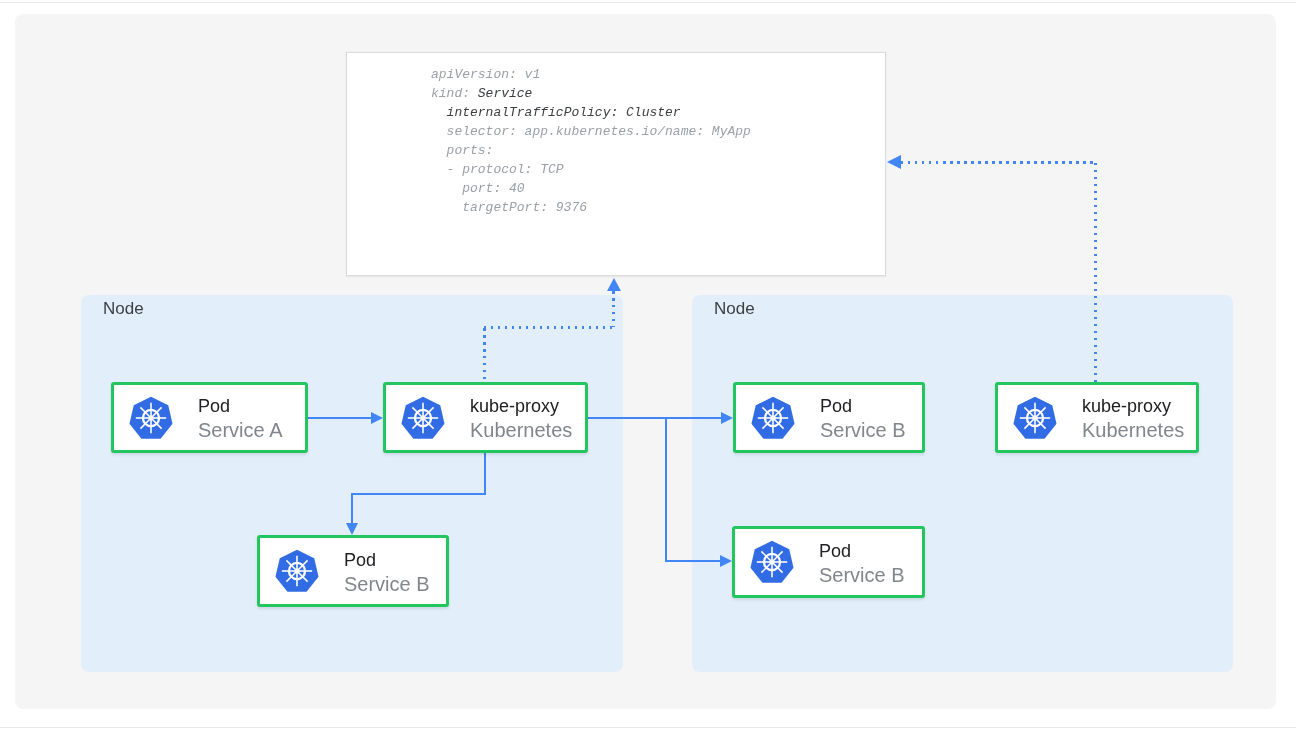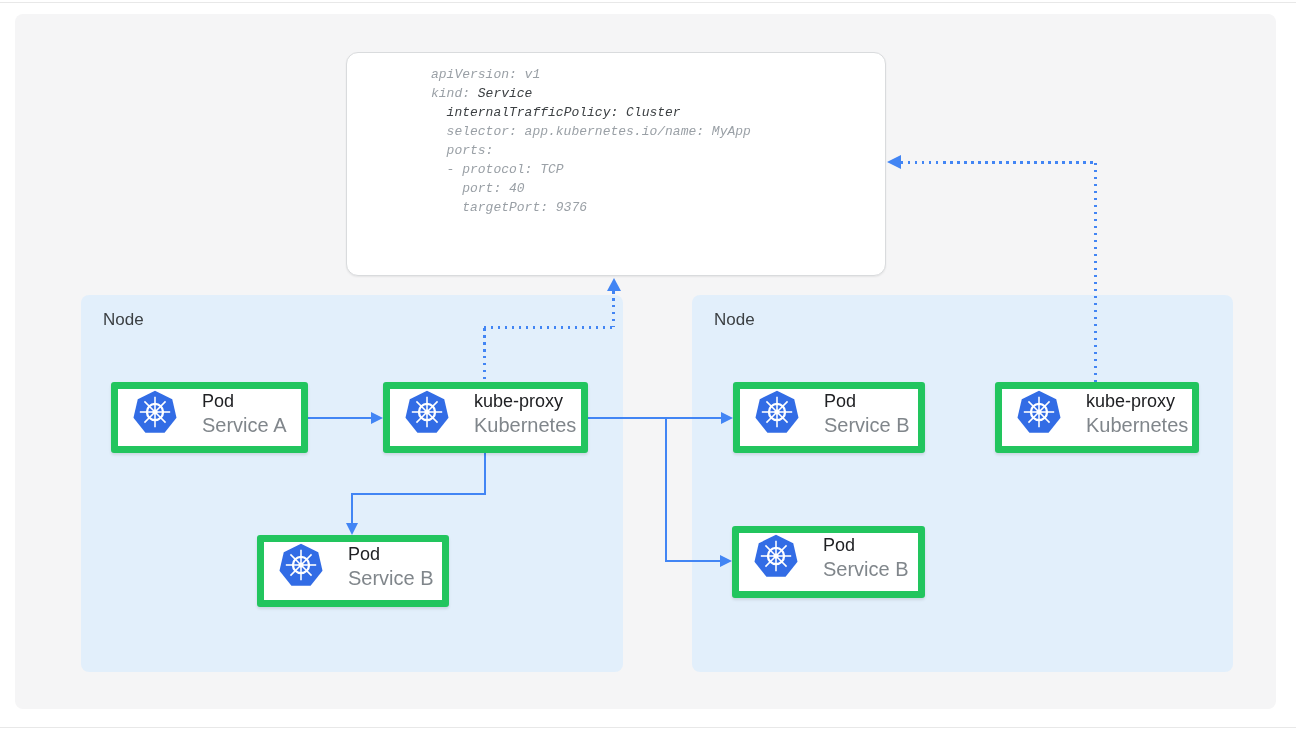--- a/index.html
+++ b/index.html
@@ -14,36 +14,36 @@
   html,body{background:#fff}
   body{font-family:"Liberation Sans",sans-serif}
   .page{position:relative;width:1296px;height:729px;background:#fff;overflow:hidden}
   .hairline{position:absolute;left:0;width:1296px;height:1px;background:#e8e8e8}
   .hairline.top{top:2px}
   .hairline.bottom{top:727px}
   .canvas{position:absolute;left:15px;top:14px;width:1261px;height:695px;background:var(--canvas);border-radius:8px}
 
   
   .yaml-box{position:absolute;left:331px;top:38px;width:540px;height:224px;background:#fff;
-    border:1px solid #d9dbdd;border-radius:12px;box-shadow:0 1px 2px rgba(0,0,0,.07);
+    border:1px solid #d9dbdd;border-radius:0;box-shadow:0 1px 2px rgba(0,0,0,.07);
     padding:12px 10px 0 84px}
   .yaml-line{font-family:"Liberation Mono","DejaVu Sans Mono",monospace;font-style:italic;
     font-size:13px;line-height:19px;color:var(--yaml-gray);white-space:pre}
   .yaml-line .bold{font-weight:normal;color:var(--yaml-dark)}
 
   
   .node{position:absolute;top:281px;height:377px;background:var(--node-bg);border-radius:8px;
-    padding:15px 0 0 22px}
+    padding:4px 0 0 22px}
   .node-label{font-size:17px;color:#3C4043}
   .node.left{left:66px;width:542px}
   .node.right{left:677px;width:541px}
 
   
-  .card{position:absolute;background:#fff;border:7px solid #22c55e;border-radius:3px;
-    box-shadow:0 2px 3px rgba(0,0,0,.10);display:flex;align-items:flex-start;padding-left:14px}
+  .card{position:absolute;background:#fff;border:3px solid #22c55e;border-radius:3px;
+    box-shadow:0 2px 3px rgba(0,0,0,.10);display:flex;align-items:center;padding-left:14px}
   .k8s{width:46px;height:46px;flex:none;display:block}
   .card-text{margin-left:24px}
   .card-title{font-size:18px;line-height:25px;color:#202124}
   .card-sub{font-size:20px;line-height:22px;color:#80868B}
   #card-pod-a{left:96px;top:368px;width:197px;height:71px}
   #card-kproxy-l{left:368px;top:368px;width:205px;height:71px}
   #card-pod-b1{left:242px;top:521px;width:192px;height:72px}
   #card-pod-b2{left:718px;top:368px;width:192px;height:71px}
   #card-pod-b3{left:717px;top:512px;width:193px;height:72px}
   #card-kproxy-r{left:980px;top:368px;width:204px;height:71px}

